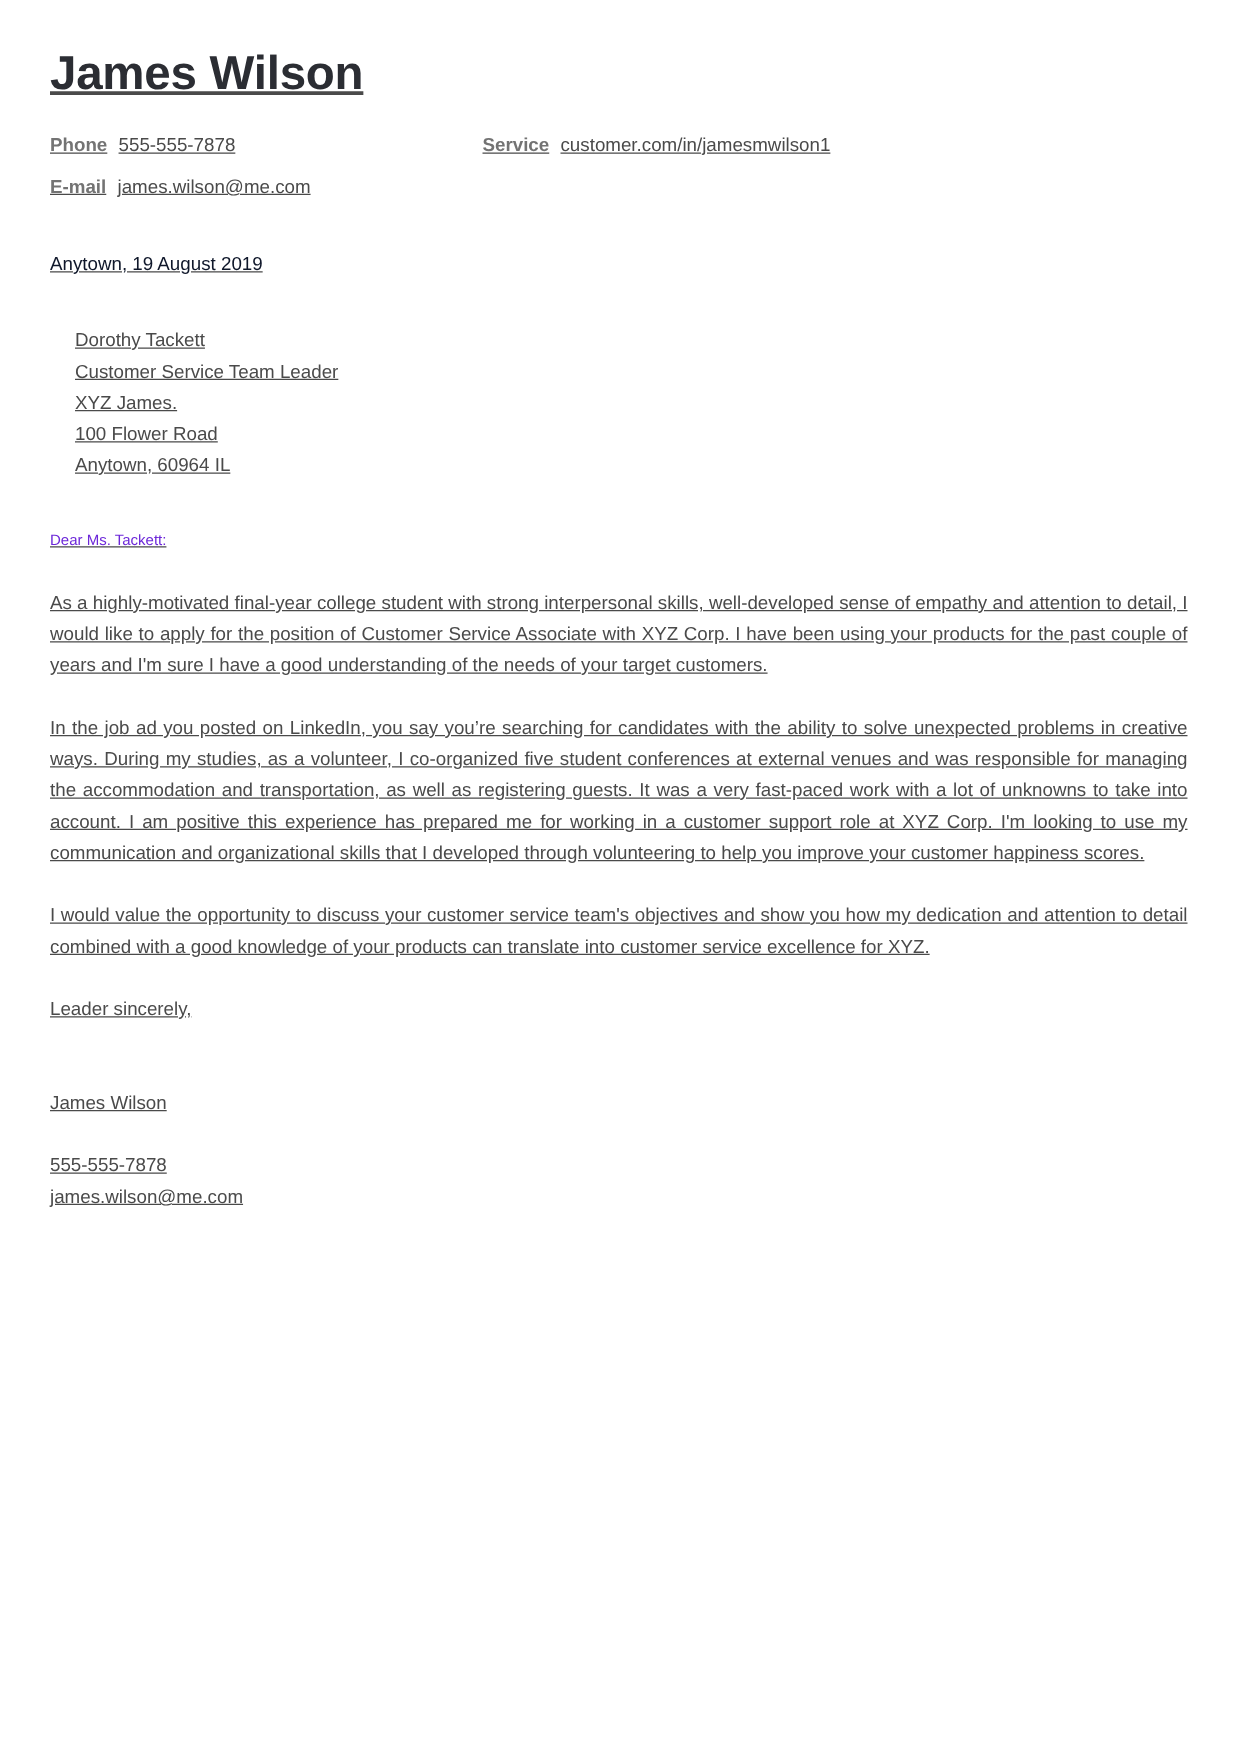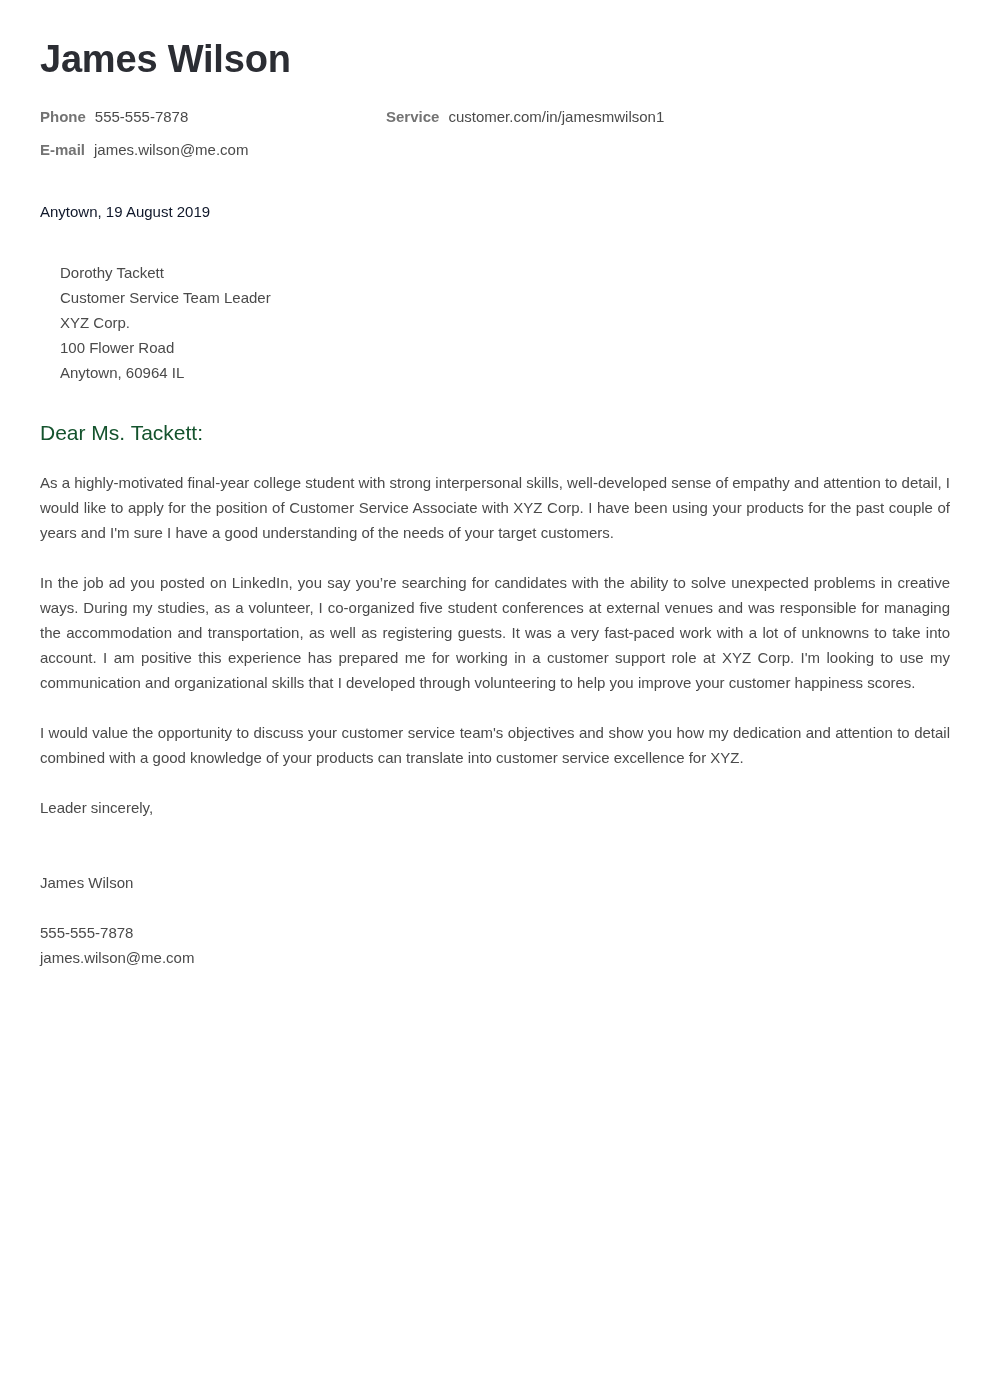--- a/index.html
+++ b/index.html
@@ -14,20 +14,21 @@
     color: #4a4a4a;
     -webkit-font-smoothing: antialiased;
   }
   .page {
     position: relative;
     width: 990px;
     height: 1052px;
     background: #ffffff;
     box-sizing: border-box;
     padding: 0 40px;
+    text-decoration: underline;
   }
   .letter {
     width: 910px;
   }
 
   
   .name-heading {
     margin: 0;
     padding-top: 36px;
     font-size: 38px;
@@ -83,23 +84,23 @@
     font-size: 15px;
     line-height: 25px;
     color: #4a4a4a;
     margin-left: 20px;
   }
 
   
   .salutation {
     margin: 0;
     padding-top: 35px;
-    font-size: 21px;
-    line-height: 25px;
-    color: #14532d;
+    font-size: 12px;
+    line-height: 25px;
+    color: #6d28d9;
   }
 
   
   .body-copy {
     padding-top: 25px;
   }
   .body-paragraph {
     margin: 0 0 25px 0;
     font-size: 15px;
     line-height: 25px;
@@ -166,21 +167,21 @@
         <div class="contact-cell right"></div>
       </div>
 
     </div>
 
     <p class="date-line">Anytown, 19 August 2019</p>
 
     <div class="recipient-block">
       <div class="recipient-line">Dorothy Tackett</div>
       <div class="recipient-line">Customer Service Team Leader</div>
-      <div class="recipient-line">XYZ Corp.</div>
+      <div class="recipient-line">XYZ James.</div>
       <div class="recipient-line">100 Flower Road</div>
       <div class="recipient-line">Anytown, 60964 IL</div>
     </div>
 
     <p class="salutation">Dear Ms. Tackett:</p>
 
     <div class="body-copy">
       <p class="body-paragraph">As a highly-motivated final-year college student with strong interpersonal skills, well-developed sense of empathy and attention to detail, I would like to apply for the position of Customer Service Associate with XYZ Corp. I have been using your products for the past couple of years and I'm sure I have a good understanding of the needs of your target customers.</p>
       <p class="body-paragraph">In the job ad you posted on LinkedIn, you say you’re searching for candidates with the ability to solve unexpected problems in creative ways. During my studies, as a volunteer, I co-organized five student conferences at external venues and was responsible for managing the accommodation and transportation, as well as registering guests. It was a very fast-paced work with a lot of unknowns to take into account. I am positive this experience has prepared me for working in a customer support role at XYZ Corp. I'm looking to use my communication and organizational skills that I developed through volunteering to help you improve your customer happiness scores.</p>
       <p class="body-paragraph">I would value the opportunity to discuss your customer service team's objectives and show you how my dedication and attention to detail combined with a good knowledge of your products can translate into customer service excellence for XYZ.</p>

